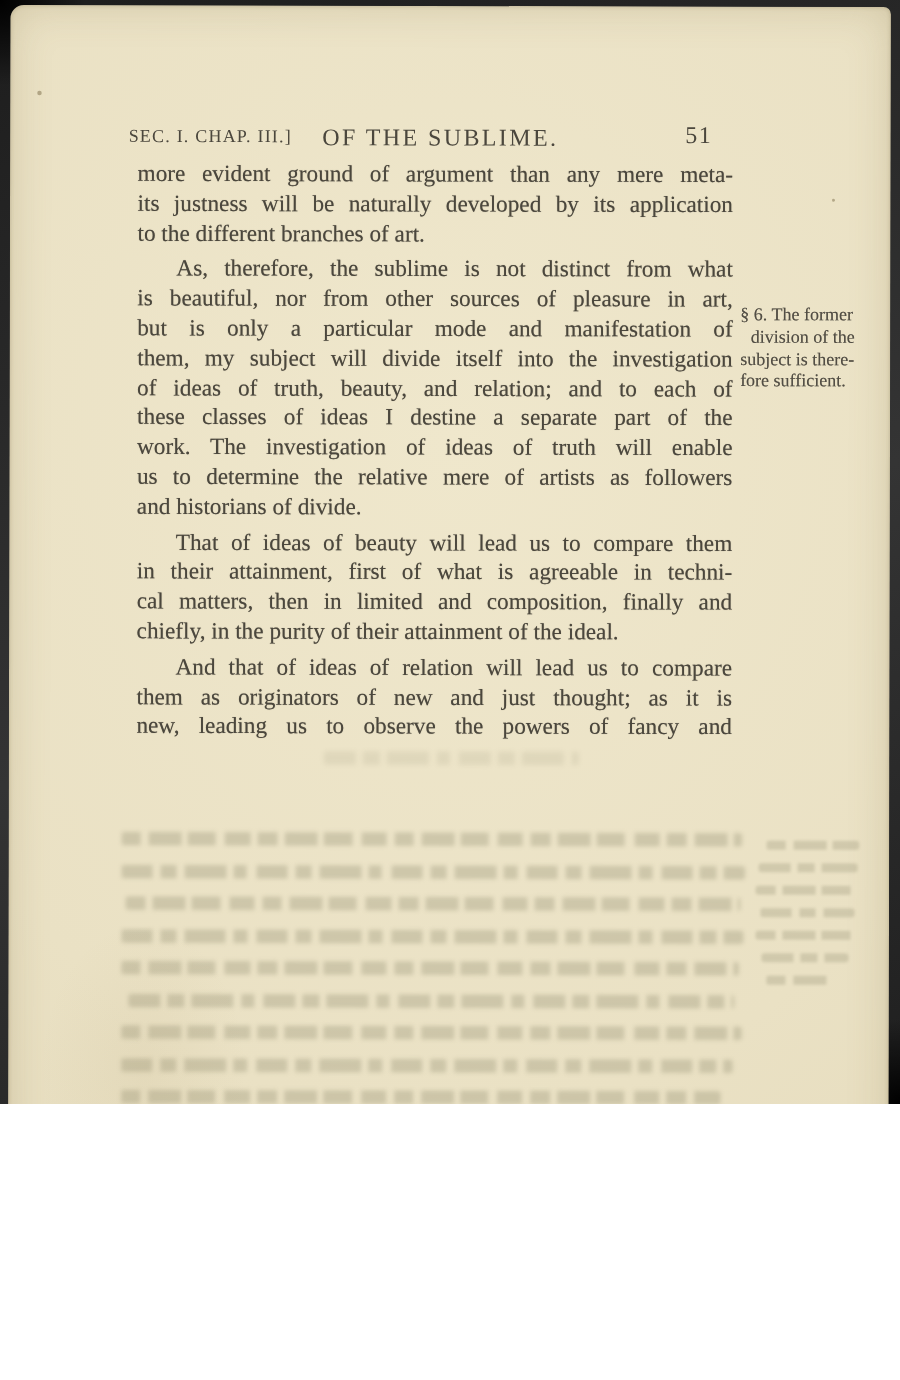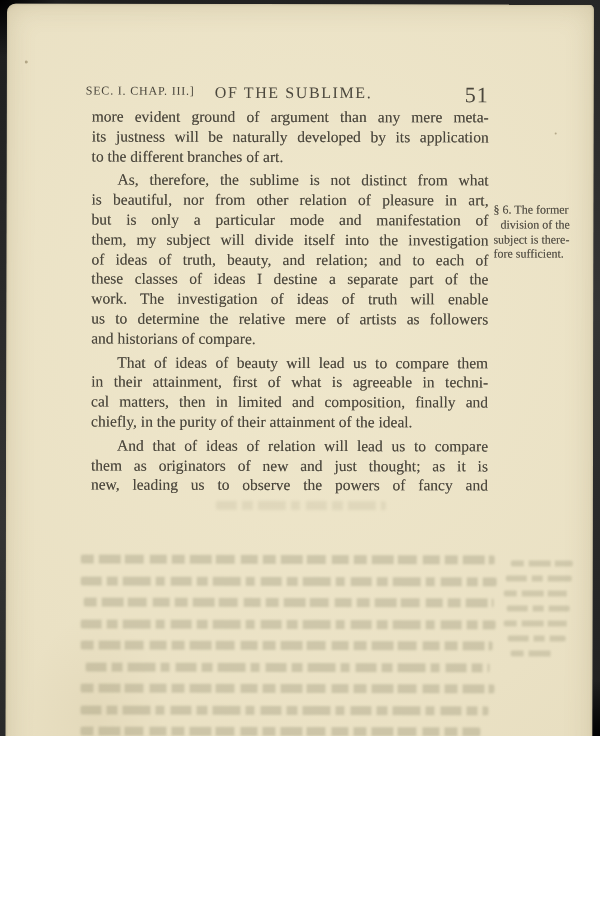--- a/index.html
+++ b/index.html
@@ -41,22 +41,22 @@
   }
   .header .left{
     position:absolute;left:0;top:2px;
     font-size:12px;letter-spacing:.8px;white-space:nowrap;
   }
   .header .center{
     position:absolute;left:50%;top:2px;transform:translateX(-46%);
     font-size:16px;letter-spacing:1.6px;white-space:nowrap;
   }
   .header .pagenum{
-    position:absolute;right:0;top:0;
-    font-size:22px;letter-spacing:1px;
+    position:absolute;right:14px;top:0;
+    font-size:16px;letter-spacing:1px;
   }
   
   .body-text{
     position:absolute;left:85px;top:103px;width:397px;
     color:var(--ink);
     font-size:15.5px;line-height:19.8px;
     text-shadow:0 0 .5px rgba(70,64,52,.55);
   }
   .para{margin:0 0 4px 0;}
   .line{
@@ -127,28 +127,28 @@
     </div>
 
     <div class="body-text">
         <div class="para">
           <div class="line">more evident ground of argument than any mere meta-</div>
           <div class="line">its justness will be naturally developed by its application</div>
           <div class="line last">to the different branches of art.</div>
         </div>
         <div class="para">
           <div class="line indent">As, therefore, the sublime is not distinct from what</div>
-          <div class="line">is beautiful, nor from other relation of pleasure in art,</div>
+          <div class="line">is beautiful, nor from other sources of pleasure in art,</div>
           <div class="line">but is only a particular mode and manifestation of</div>
           <div class="line">them, my subject will divide itself into the investigation</div>
           <div class="line">of ideas of truth, beauty, and relation; and to each of</div>
           <div class="line">these classes of ideas I destine a separate part of the</div>
           <div class="line">work.  The investigation of ideas of truth will enable</div>
           <div class="line">us to determine the relative mere of artists as followers</div>
-          <div class="line last">and historians of compare.</div>
+          <div class="line last">and historians of divide.</div>
         </div>
         <div class="para">
           <div class="line indent">That of ideas of beauty will lead us to compare them</div>
           <div class="line">in their attainment, first of what is agreeable in techni-</div>
           <div class="line">cal matters, then in limited and composition, finally and</div>
           <div class="line last">chiefly, in the purity of their attainment of the ideal.</div>
         </div>
         <div class="para">
           <div class="line indent">And that of ideas of relation will lead us to compare</div>
           <div class="line">them as originators of new and just thought; as it is</div>

